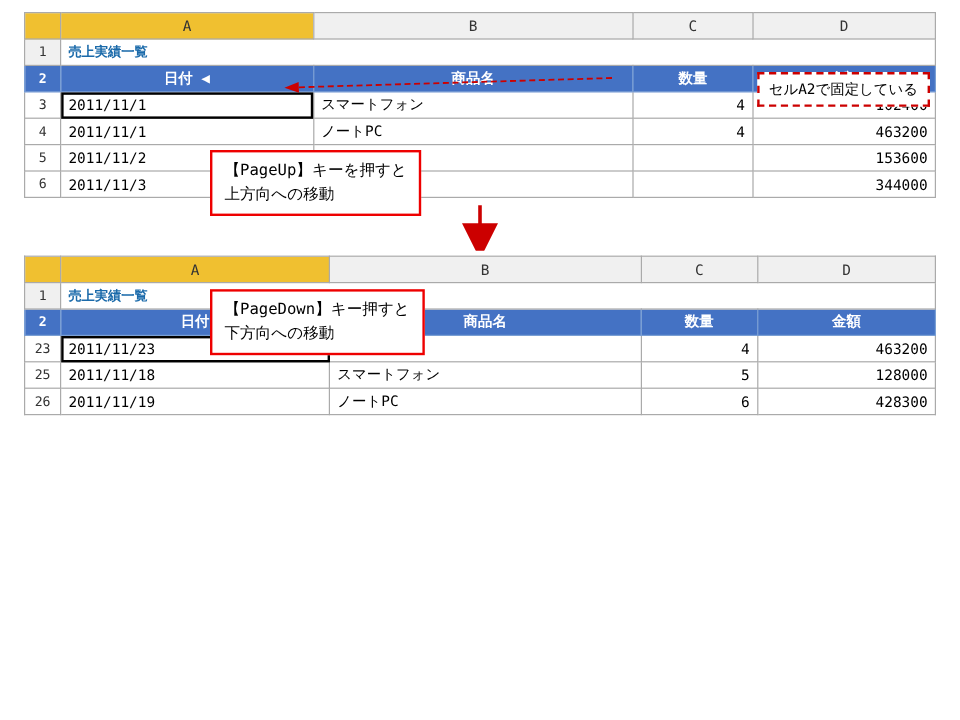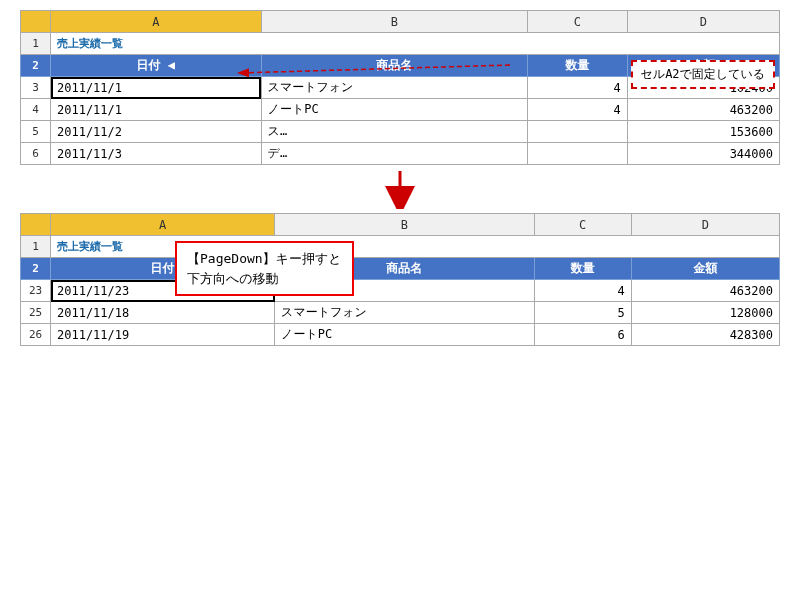--- a/index.html
+++ b/index.html
@@ -191,20 +191,23 @@
         <td class="num-cell"></td>
         <td class="num-cell">344000</td>
       </tr>
     </tbody>
   </table>
 
   <div class="callout-box" style="top:28px; right:5px; border-style: dashed; border-color:#cc0000;margin-top:22px;">
     <span>セルA2で固定している</span>
   </div>
 
+  <div class="tooltip-box" style="top:115px; left:155px;">
+    <span>【PageUp】キーを押すと<br>上方向への移動</span>
+  </div>
 
   <svg class="dashed-arrow-line" style="top:0;left:0;width:100%;height:100%;position:absolute;pointer-events:none;">
 
     <line x1="490" y1="55" x2="220" y2="63" stroke="#cc0000" stroke-width="1.5" stroke-dasharray="5,3" marker-end="url(#arrowhead1)"></line>
     <defs>
       <marker id="arrowhead1" markerWidth="8" markerHeight="8" refX="6" refY="3" orient="auto">
         <path d="M0,0 L0,6 L8,3 z" fill="#cc0000"></path>
       </marker>
     </defs>
   </svg>

